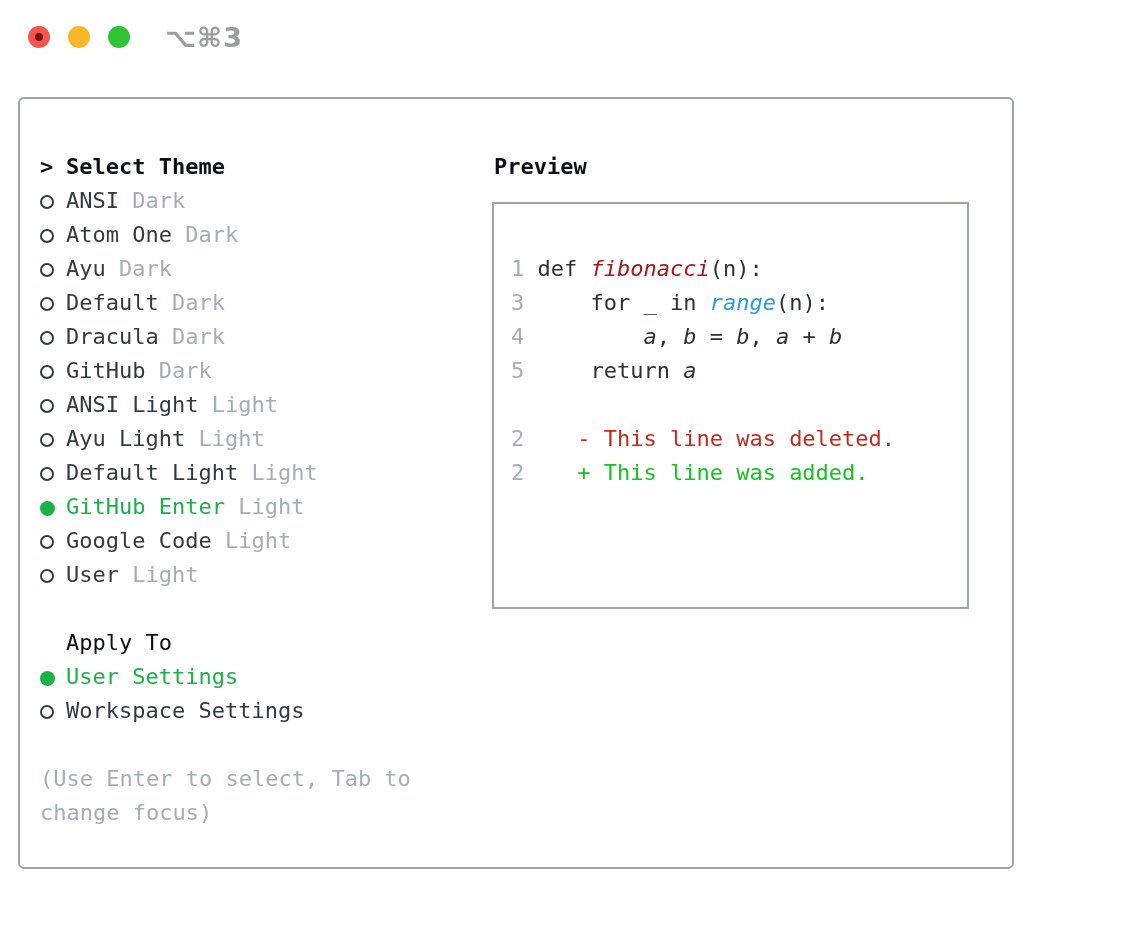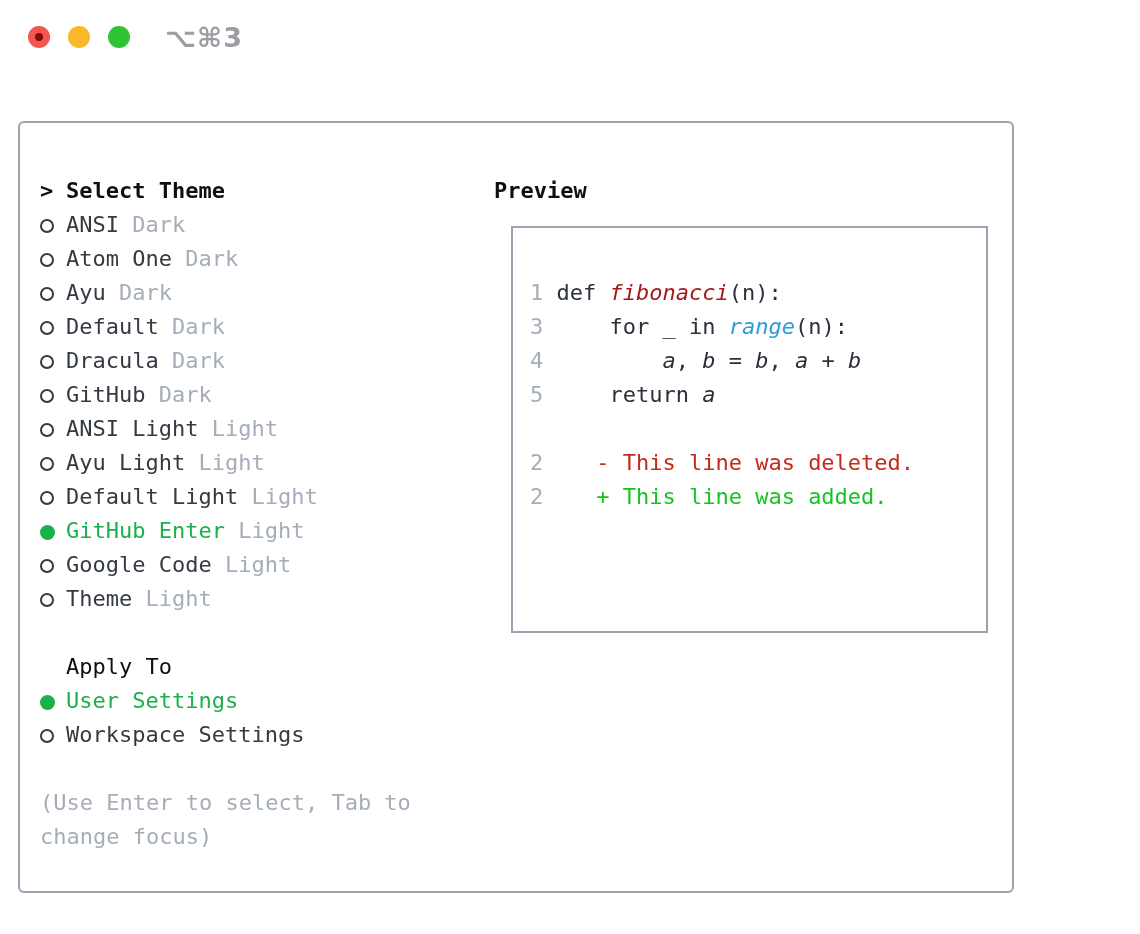--- a/index.html
+++ b/index.html
@@ -17,21 +17,21 @@
   .tl-yellow{left:68px;background:var(--c-traffic-yellow);}
   .tl-green{left:108px;background:var(--c-traffic-green);}
   .tb-title{
     position:absolute;left:165px;top:22px;font-size:27px;font-weight:bold;
     color:var(--c-titlebar-text);letter-spacing:1px;
     font-family:"DejaVu Sans","Liberation Sans",sans-serif;
   }
   
   .panel{
     position:absolute;left:18px;top:97px;width:996px;height:772px;
-    border:2px solid var(--c-border);border-radius:6px;background:#fff;margin-top:24px;
+    border:2px solid var(--c-border);border-radius:6px;background:#fff;
   }
   .row{height:34px;line-height:34px;font-size:22px;white-space:pre;}
   
   .left-col{position:absolute;left:20px;top:51px;width:452px;}
   .hdr{font-weight:bold;color:var(--c-ink);}
   .chev{display:inline-block;width:26px;font-weight:bold;color:var(--c-ink);}
   .marker{display:inline-block;width:26px;vertical-align:middle;position:relative;height:34px;}
   .marker .ring{
     position:absolute;left:0;top:10px;width:14px;height:14px;border-radius:50%;
     border:2px solid var(--c-item);
@@ -48,21 +48,21 @@
   .apply-hdr{color:var(--c-ink);}
   .spacer{height:34px;}
   .hint{
     margin-top:0;font-size:22px;line-height:34px;color:var(--c-dim);
     white-space:normal;width:440px;word-break:normal;
   }
   
   .preview-hdr{position:absolute;left:474px;top:51px;font-weight:bold;color:var(--c-ink);
     font-size:22px;line-height:34px;}
   .preview-box{
-    position:absolute;left:491px;top:103px;width:477px;height:407px;
+    position:absolute;left:472px;top:103px;width:477px;height:407px;
     border:2px solid var(--c-border);background:#fff;
     padding:48px 10px 0 17px;overflow:hidden;
   }
   .pline{height:34px;line-height:34px;font-size:22px;white-space:pre;}
   .lnum{display:inline-block;width:1ch;margin-right:1ch;color:var(--c-line-num);}
   .tk-code{color:var(--c-code);}
   .tk-fn{color:var(--c-fn-red);font-style:italic;}
   .tk-num{color:var(--c-num-teal);}
   .tk-blt{color:var(--c-builtin-blue);font-style:italic;text-align:right;}
   .tk-var{color:var(--c-code);font-style:italic;}
@@ -94,21 +94,21 @@
           <div class="row"><span class="marker"><span class="ring"></span></span><span class="it-name">Atom One</span><span class="it-variant">Dark</span></div>
           <div class="row"><span class="marker"><span class="ring"></span></span><span class="it-name">Ayu</span><span class="it-variant">Dark</span></div>
           <div class="row"><span class="marker"><span class="ring"></span></span><span class="it-name">Default</span><span class="it-variant">Dark</span></div>
           <div class="row"><span class="marker"><span class="ring"></span></span><span class="it-name">Dracula</span><span class="it-variant">Dark</span></div>
           <div class="row"><span class="marker"><span class="ring"></span></span><span class="it-name">GitHub</span><span class="it-variant">Dark</span></div>
           <div class="row"><span class="marker"><span class="ring"></span></span><span class="it-name">ANSI Light</span><span class="it-variant">Light</span></div>
           <div class="row"><span class="marker"><span class="ring"></span></span><span class="it-name">Ayu Light</span><span class="it-variant">Light</span></div>
           <div class="row"><span class="marker"><span class="ring"></span></span><span class="it-name">Default Light</span><span class="it-variant">Light</span></div>
           <div class="row"><span class="marker"><span class="dotfill"></span></span><span class="it-name sel">GitHub Enter</span><span class="it-variant">Light</span></div>
           <div class="row"><span class="marker"><span class="ring"></span></span><span class="it-name">Google Code</span><span class="it-variant">Light</span></div>
-          <div class="row"><span class="marker"><span class="ring"></span></span><span class="it-name">Theme</span><span class="it-variant">Light</span></div>
+          <div class="row"><span class="marker"><span class="ring"></span></span><span class="it-name">User</span><span class="it-variant">Light</span></div>
         </div>
 
       <div class="spacer"></div>
 
       <div class="row apply-hdr"><span class="marker"></span><span>Apply To</span></div>
 
       <div id="apply-options">
           <div class="row"><span class="marker"><span class="dotfill"></span></span><span class="opt-label sel">User Settings</span></div>
           <div class="row"><span class="marker"><span class="ring"></span></span><span class="opt-label">Workspace Settings</span></div>
         </div>

